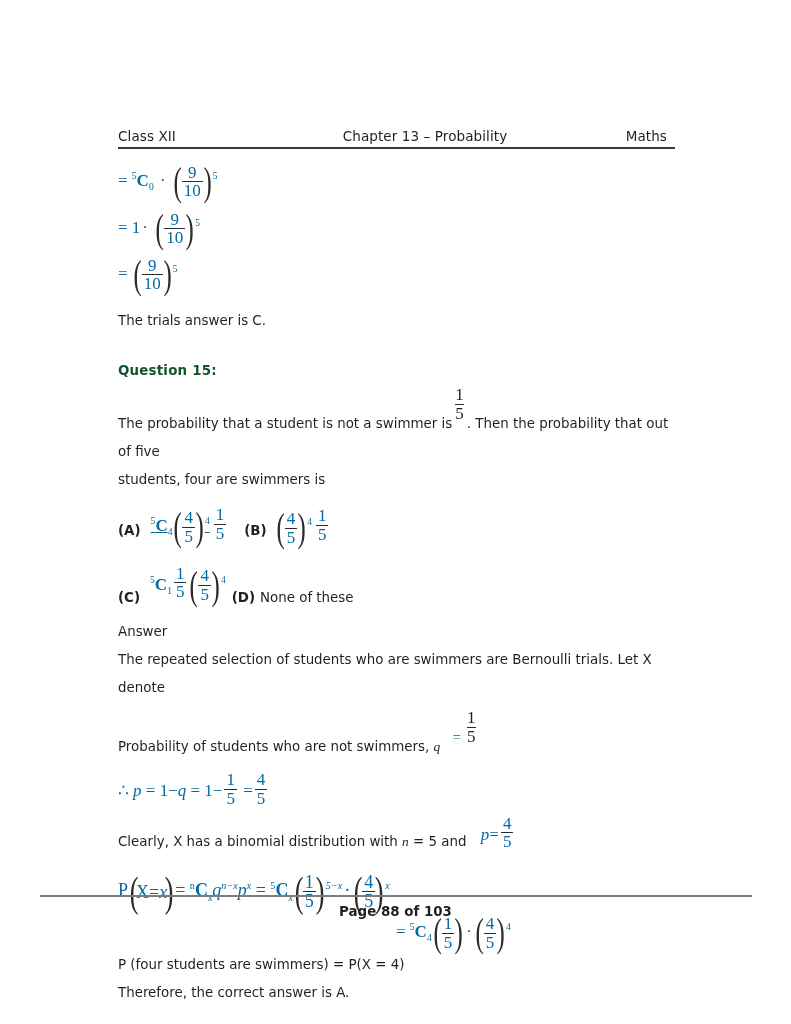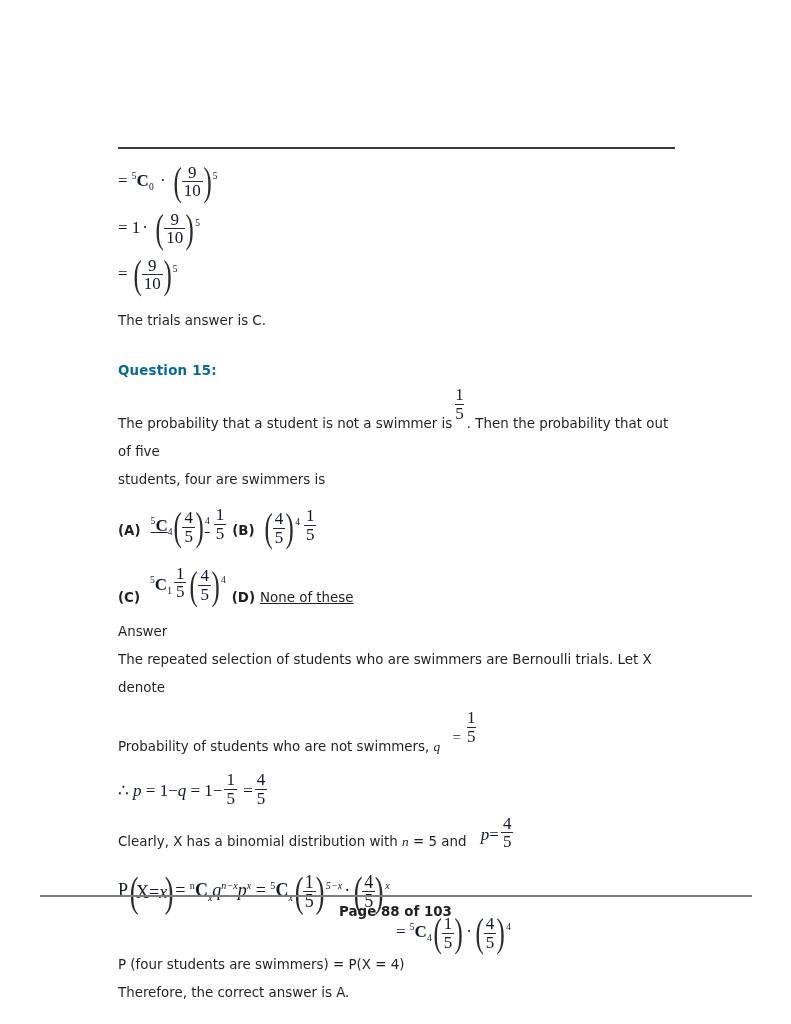--- a/index.html
+++ b/index.html
@@ -54,30 +54,30 @@
     font-size: 13.4px;
     line-height: 28px;
   }
 
   .para { margin: 0; }
   .gap-lg { height: 22px; }
   .gap-sm { height: 8px; }
 
   .qhead {
     font-weight: bold;
-    color: #0369a1;
+    color: #14532d;
     font-size: 13.4px;
     letter-spacing: .2px;
   }
 
   
   .math {
     font-family: "Liberation Serif", "DejaVu Serif", serif;
     font-size: 17px;
-    color: #0f172a;
+    color: #0369a1;
     white-space: nowrap;
     display: inline-block;
     vertical-align: middle;
   }
   .math i, .mi {
     font-style: italic;
     font-family: "Liberation Serif", "DejaVu Serif", serif;
   }
   .mb { font-weight: bold; font-style: normal; }
 
@@ -190,20 +190,25 @@
     font-size: 13.4px;
     font-weight: bold;
     color: #231f20;
   }
 </style>
 </head>
 <body>
 
 <div class="page">
 
+  <div class="header">
+    <div class="h-left">Class XII</div>
+    <div class="h-center">Chapter 13 – Probability</div>
+    <div class="h-right">Maths</div>
+  </div>
   <div class="header-rule"></div>
 
   <div class="content">
 
     <div class="eq-line" style="padding-top:4px;">
       <span class="math">
         <span>=</span>
         <span class="pre">5</span><span class="mb">C</span><sub class="sb">0</sub>
         <span class="cdot">·</span>
         <span class="paren"><span class="frac"><span class="num">9</span><span class="den">10</span></span></span><sup class="exp">5</sup>
@@ -237,38 +242,38 @@
 
     <p class="para">
       <span>The probability that a student is not a swimmer is</span><span class="frac-raised"><span class="num">1</span><span class="den">5</span></span><span>. Then the probability that out of five</span>
     </p>
     <p class="para">students, four are swimmers is</p>
 
     <div style="height:12px;"></div>
 
     <div class="opt-row">
       <span class="opt-label">(A)</span>
-      <span class="math" style="margin:0 4px 0 10px;text-decoration:underline;">
+      <span class="math" style="margin:0 16px 0 10px;text-decoration:underline;">
         <span class="pre">5</span><span class="mb">C</span><sub class="sb">4</sub><span class="paren"><span class="frac"><span class="num">4</span><span class="den">5</span></span></span><sup class="exp">4</sup><span class="frac" style="margin-left:4px;"><span class="num">1</span><span class="den">5</span></span>
       </span>
       <span class="opt-label">(B)</span>
       <span class="math" style="margin-left:8px;">
         <span class="paren"><span class="frac"><span class="num">4</span><span class="den">5</span></span></span><sup class="exp">4</sup><span class="frac" style="margin-left:4px;"><span class="num">1</span><span class="den">5</span></span>
       </span>
     </div>
 
     <div style="height:18px;"></div>
 
     <div class="opt-row">
       <span class="opt-label">(C)</span>
       <span class="math" style="margin:0 6px 9px 10px;">
         <span class="pre">5</span><span class="mb">C</span><sub class="sb">1</sub><span class="frac"><span class="num">1</span><span class="den">5</span></span><span class="paren"><span class="frac"><span class="num">4</span><span class="den">5</span></span></span><sup class="exp">4</sup>
       </span>
       <span class="opt-label">(D)</span>
-      <span style="padding-bottom:2px;padding-left:5px;text-decoration:underline;">None of these</span>
+      <span style="padding-bottom:2px;padding-left:5px;">None of these</span>
     </div>
 
     <div style="height:4px;"></div>
 
     <p class="para">Answer</p>
     <p class="para">The repeated selection of students who are swimmers are Bernoulli trials. Let X denote</p>
 
     <div style="height:14px;"></div>
 
     <p class="para">

